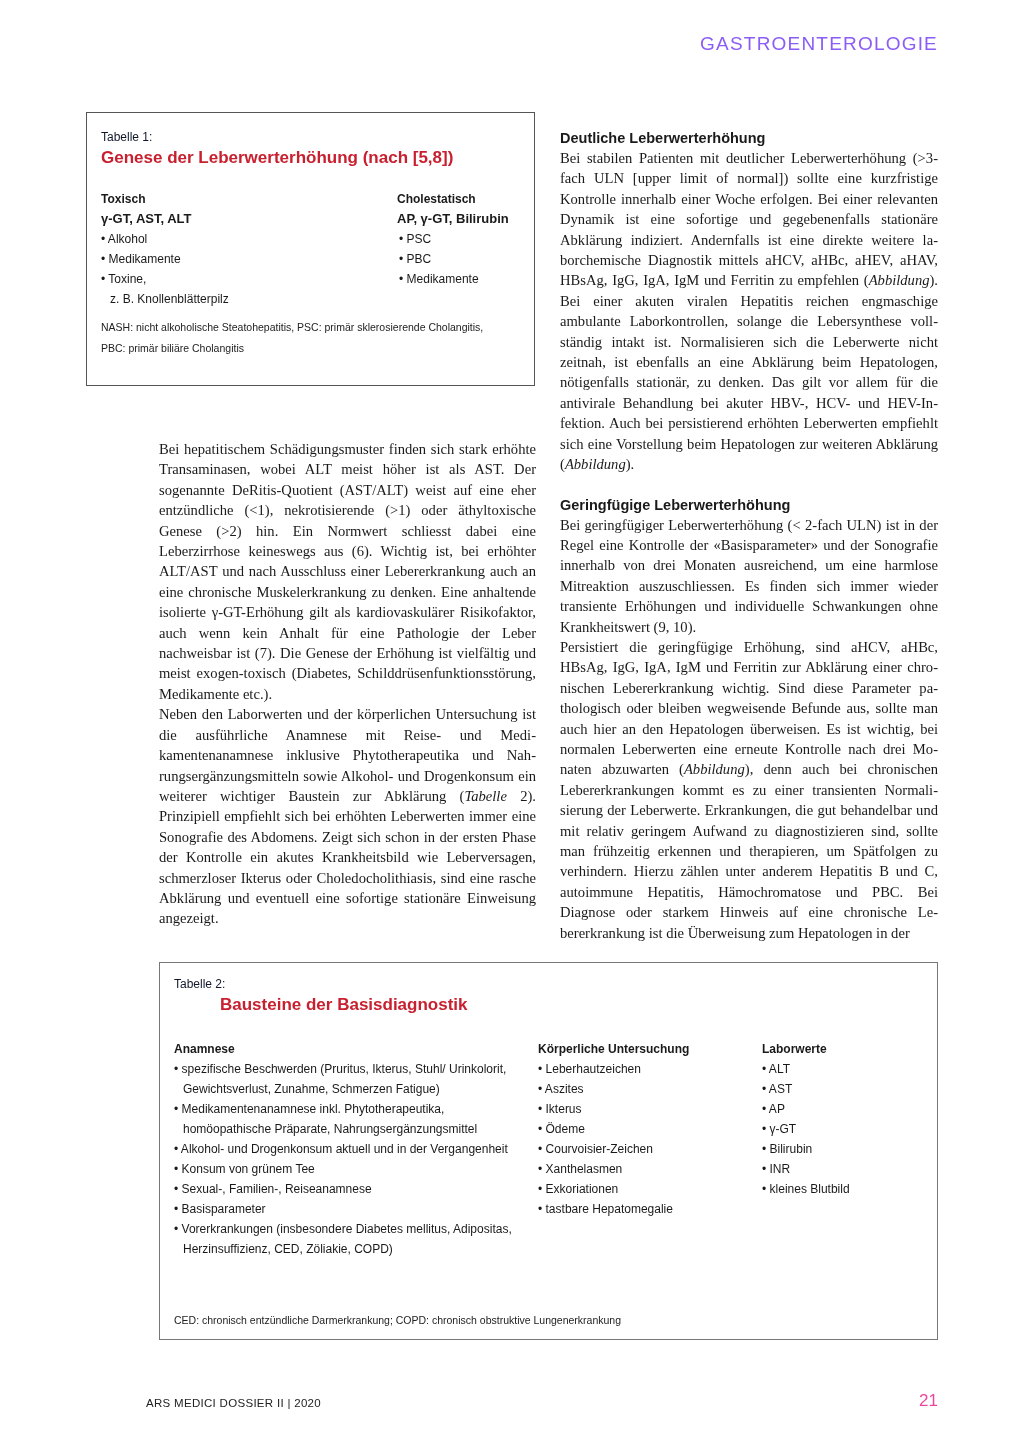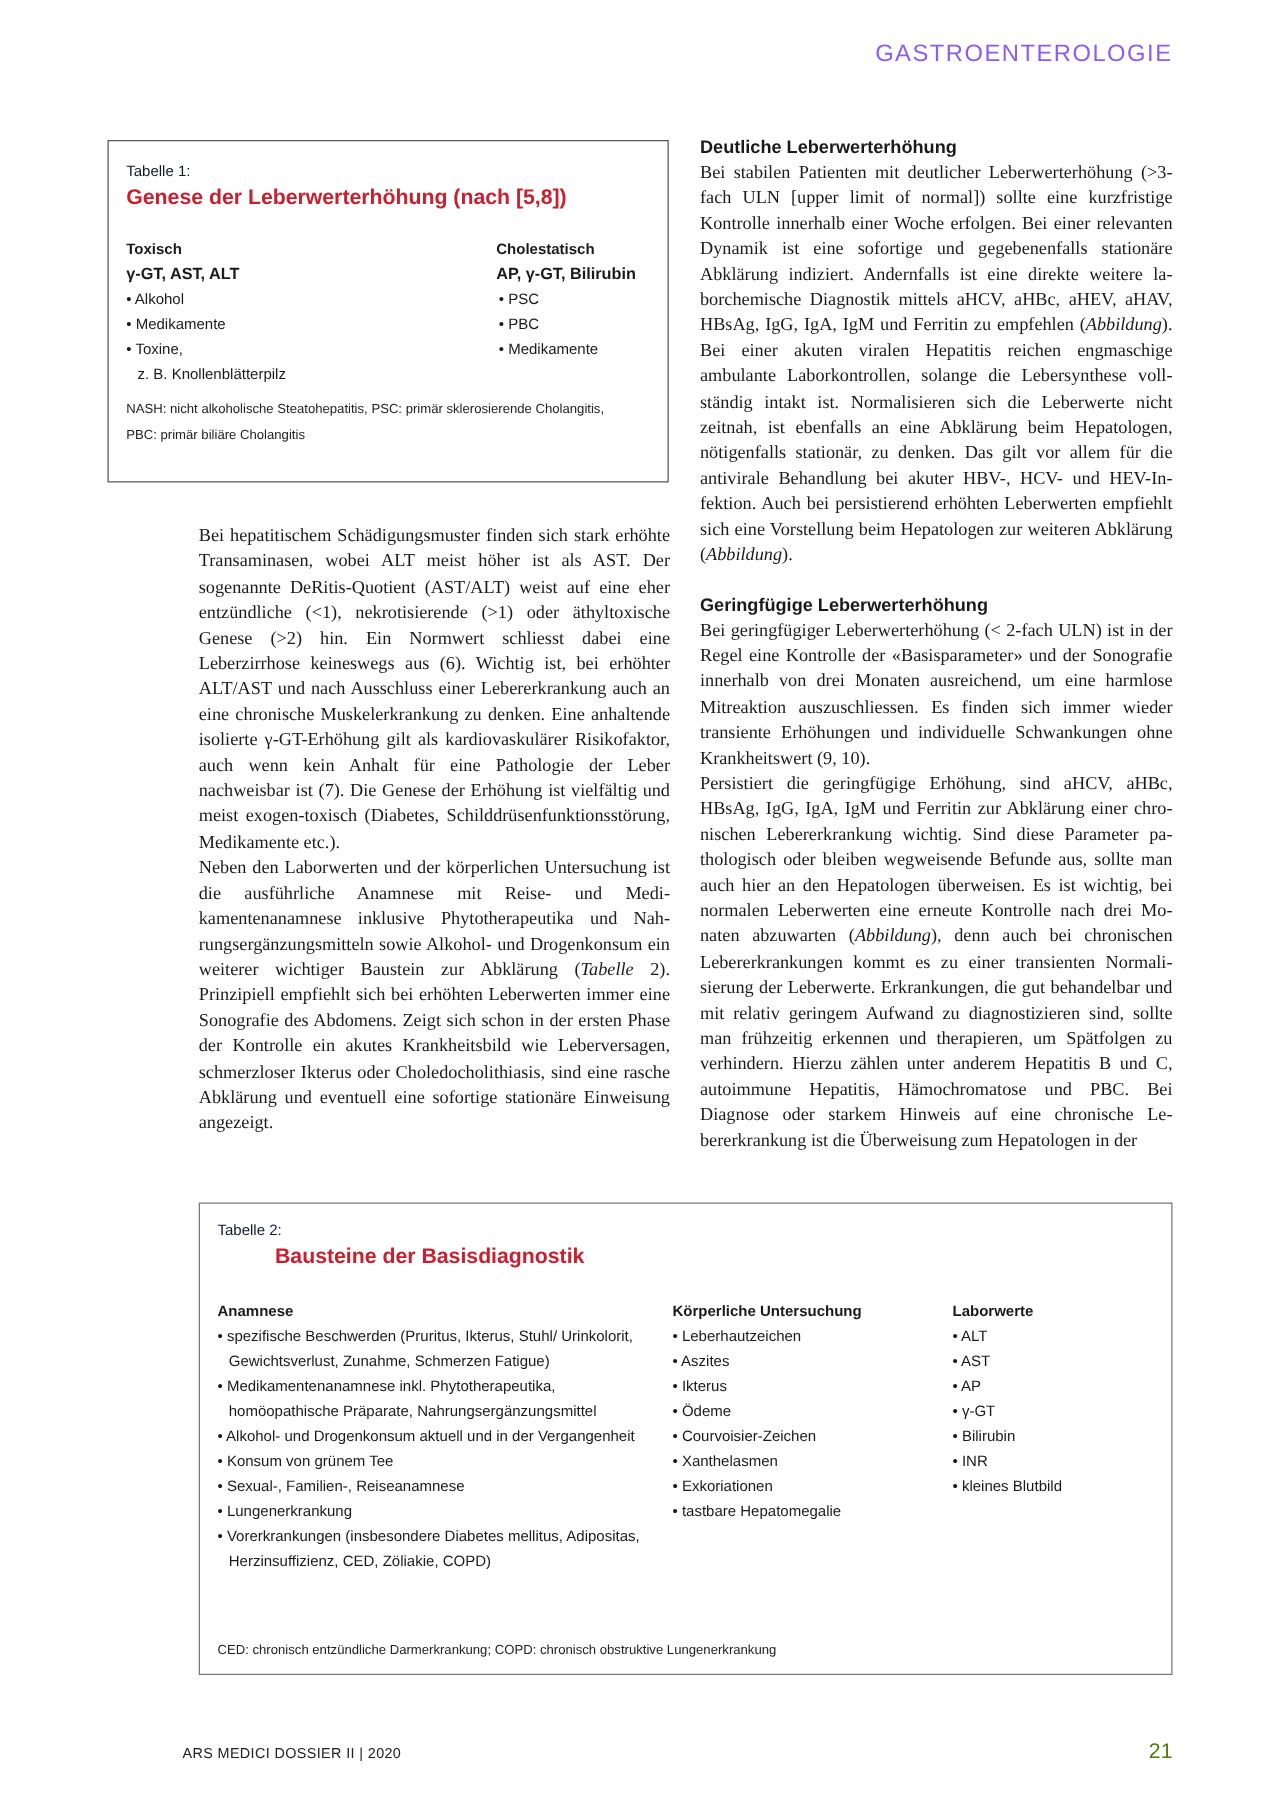--- a/index.html
+++ b/index.html
@@ -11,37 +11,37 @@
   }
   .box1 {
     position: absolute; left: 86px; top: 112px; width: 449px; height: 274px;
     border: 1.5px solid #555; box-sizing: border-box;
   }
   .box2 {
     position: absolute; left: 159px; top: 962px; width: 779px; height: 378px;
     border: 1.5px solid #777; box-sizing: border-box;
   }
   .sans { font-family: "Liberation Sans", sans-serif; }
-  .serif { font-family: "Liberation Serif", serif; }
+  .serif { font-family: "Liberation Serif", serif; margin-top: 20px; }
   .tlabel { position: absolute; font-size: 12px; color: #0f172a; }
   .ttitle { position: absolute; font-size: 17px; font-weight: bold; color: #c8202f; white-space: nowrap; }
   .col { position: absolute; font-size: 12px; line-height: 20px; color: #1a1a1a; }
   .col .h { font-weight: bold; }
   .col .h2 { font-weight: bold; font-size: 13px; }
   .col .li { padding-left: 9px; text-indent: -9px; }
   .note { position: absolute; font-size: 10.5px; line-height: 21px; color: #222; }
   .text-col {
     position: absolute; font-size: 14.6px; line-height: 20.4px; text-align: justify; color: #1a1a1a;
     hyphens: manual;
   }
   .text-col p { margin: 0; }
   .subhead { font-family: "Liberation Sans", sans-serif; font-weight: bold; font-size: 14.5px; line-height: 20px; margin: 0; }
   .gap { height: 20px; }
   .footer-left { position: absolute; left: 146px; top: 1397px; font-size: 11.5px; color: #222; letter-spacing: 0.3px; }
-  .footer-right { position: absolute; right: 86px; top: 1391px; font-size: 17px; color: #4d7c0f; }
+  .footer-right { position: absolute; right: 86px; top: 1391px; font-size: 17px; color: #ec4899; }
   em { }
 </style>
 </head>
 <body>
 
 <div class="header-title sans">GASTROENTEROLOGIE</div>
 
 <div class="box1">
   <div class="tlabel sans" style="left:14px; top:17px;">Tabelle 1:</div>
   <div class="ttitle sans" style="left:14px; top:35px;">Genese der Leberwerterhöhung (nach [5,8])</div>
@@ -85,21 +85,21 @@
   <div class="tlabel sans" style="left:14px; top:14px;">Tabelle 2:</div>
   <div class="ttitle sans" style="left:14px; top:32px;margin-left:46px;">Bausteine der Basisdiagnostik</div>
 
   <div class="col sans" style="left:14px; top:76px; width:340px;">
     <div class="h">Anamnese</div>
     <div class="li">• spezifische Beschwerden (Pruritus, Ikterus, Stuhl/ Urinkolorit, Gewichtsverlust, Zunahme, Schmerzen Fatigue)</div>
     <div class="li">• Medikamentenanamnese inkl. Phytotherapeutika, homöopathische Präparate, Nahrungsergänzungsmittel</div>
     <div class="li">• Alkohol- und Drogenkonsum aktuell und in der Vergangenheit</div>
     <div class="li">• Konsum von grünem Tee</div>
     <div class="li">• Sexual-, Familien-, Reiseanamnese</div>
-    <div class="li">• Lungenerkrankung</div>
+    <div class="li">• Basisparameter</div>
     <div class="li">• Vorerkrankungen (insbesondere Diabetes mellitus, Adipositas, Herzinsuffizienz, CED, Zöliakie, COPD)</div>
   </div>
   <div class="col sans" style="left:378px; top:76px; width:210px;">
     <div class="h">Körperliche Untersuchung</div>
     <div>• Leberhautzeichen</div>
     <div>• Aszites</div>
     <div>• Ikterus</div>
     <div>• Ödeme</div>
     <div>• Courvoisier-Zeichen</div>
     <div>• Xanthelasmen</div>

